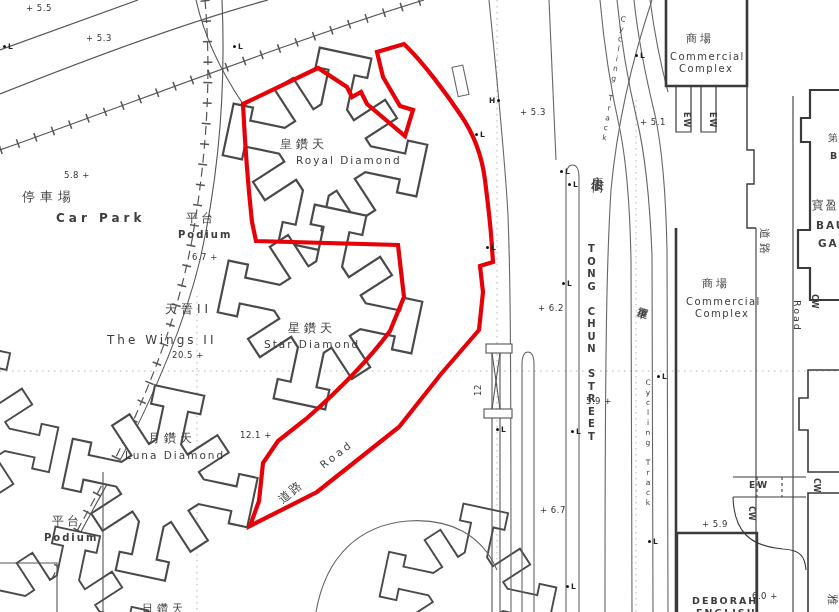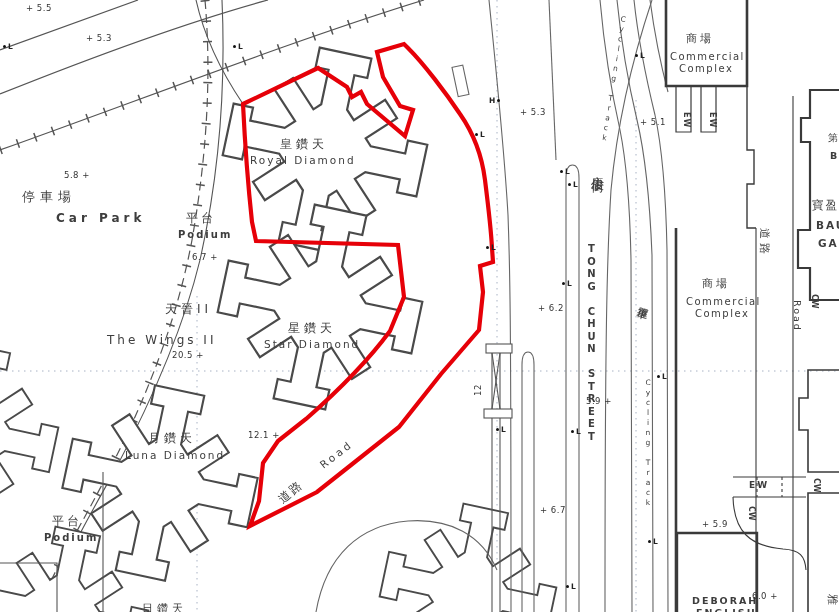--- a/index.html
+++ b/index.html
@@ -114,21 +114,21 @@
          C330,398 362,369 390,331 L404,297 L398,245 L256,241 L252,222 C248,185 245,145 243,104 Z" fill="none" stroke="#e60008" stroke-width="4.2" stroke-linejoin="miter"></path>
   </svg>
 
   <div class="lbl zh" style="left:22px;top:190px;font-size:13px;letter-spacing:5px;">停車場</div>
   <div class="lbl en" style="left:8px;top:212px;font-size:12px;letter-spacing:4px;font-weight:bold;margin-left:48px;">Car Park</div>
 
   <div class="lbl zh big" style="left:165px;top:303px;">天晉II</div>
   <div class="lbl en big" style="left:107px;top:334px;letter-spacing:3px;">The Wings II</div>
 
   <div class="lbl zh" style="left:280px;top:138px;">皇鑽天</div>
-  <div class="lbl en" style="left:250px;top:155px;">Royal Diamond</div>
+  <div class="lbl en" style="left:250px;top:155px;padding-left:46px;">Royal Diamond</div>
 
   <div class="lbl zh" style="left:288px;top:322px;">星鑽天</div>
   <div class="lbl en" style="left:264px;top:339px;">Star Diamond</div>
 
   <div class="lbl zh" style="left:148px;top:432px;">月鑽天</div>
   <div class="lbl en" style="left:125px;top:450px;">Luna Diamond</div>
 
   <div class="lbl zh" style="left:142px;top:603px;font-size:11px;">日鑽天</div>
 
   <div class="lbl zh" style="left:186px;top:212px;letter-spacing:3px;">平台</div>
@@ -172,21 +172,21 @@
 
   <div class="lbl" style="left:692px;top:596px;font-size:9.5px;letter-spacing:2px;font-weight:bold;">DEBORAH</div>
   <div class="lbl" style="left:696px;top:608px;font-size:9.5px;letter-spacing:2px;font-weight:bold;">ENGLISH</div>
   <div class="lbl zh rot" style="left:838px;top:594px;font-size:11px;transform:rotate(90deg);">雅</div>
 
   <div class="sh" style="left:26px;top:3px;">+ 5.5</div>
   <div class="sh" style="left:86px;top:33px;">+ 5.3</div>
   <div class="sh" style="left:64px;top:170px;">5.8 +</div>
   <div class="sh" style="left:192px;top:252px;text-align:center;">6.7 +</div>
   <div class="sh" style="left:172px;top:350px;">20.5 +</div>
-  <div class="sh" style="left:240px;top:430px;margin-left:8px;">12.1 +</div>
+  <div class="sh" style="left:240px;top:430px;">12.1 +</div>
   <div class="sh" style="left:520px;top:107px;">+ 5.3</div>
   <div class="sh" style="left:640px;top:117px;">+ 5.1</div>
   <div class="sh" style="left:538px;top:303px;">+ 6.2</div>
   <div class="sh" style="left:586px;top:396px;text-align:right;">5.9 +</div>
   <div class="sh" style="left:540px;top:505px;">+ 6.7</div>
   <div class="sh" style="left:702px;top:519px;">+ 5.9</div>
   <div class="sh" style="left:752px;top:591px;">6.0 +</div>
   <div class="sh rot" style="left:473px;top:396px;transform:rotate(-90deg);">12</div>
 
   <div class="mk" style="left:3px;top:42px;">

